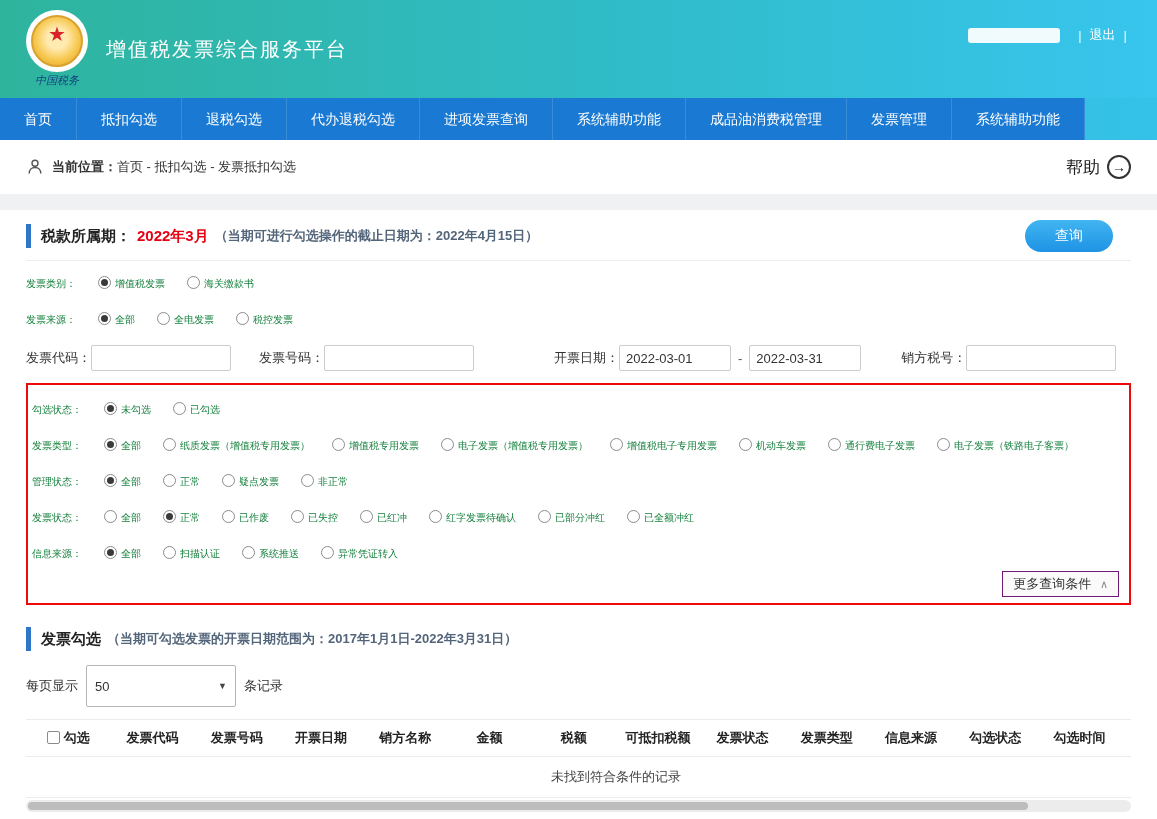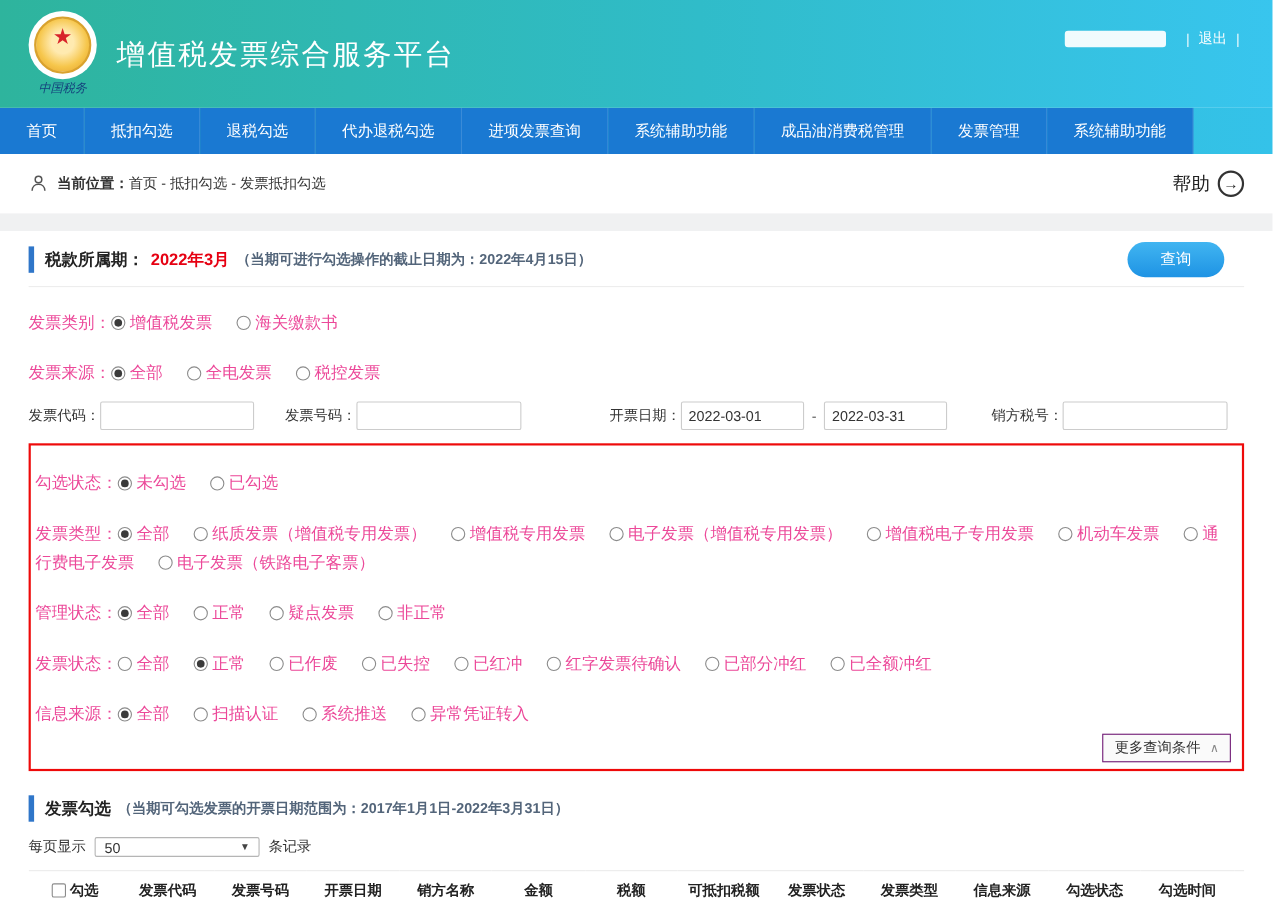--- a/index.html
+++ b/index.html
@@ -11,21 +11,21 @@
     display: flex; align-items: center; padding: 0 18px; position: relative; }
   .logo-wrap { width: 78px; display: flex; flex-direction: column; align-items: center; margin-right: 10px; }
   .logo { width: 62px; height: 62px; border-radius: 50%; background: #fff;
     display: flex; align-items: center; justify-content: center; }
   .logo-inner { width: 52px; height: 52px; border-radius: 50%; position: relative;
     background: radial-gradient(circle at 50% 45%, #ffeab0 0 28%, #f6c64b 62%, #e09a28 100%);
     border: 2px solid #d9a22e; }
   .logo-inner .star { position: absolute; left: 0; right: 0; top: 7px; text-align: center;
     color: #d8232a; font-size: 20px; line-height: 20px; }
   .logo-text { font-size: 11px; font-weight: normal; font-style: italic; color: #14407c; margin-top: 1px; }
-  .app-title { font-size: 26px; font-weight: 400; color: #fff; letter-spacing: 2px; }
+  .app-title { font-size: 20px; font-weight: 400; color: #fff; letter-spacing: 2px; }
   .user-area { position: absolute; right: 22px; top: 26px; display: flex; align-items: center;
     color: #fff; font-size: 13px; }
   .user-blur { width: 92px; height: 15px; background: rgba(255,255,255,.93); border-radius: 3px; margin-right: 10px; }
   .user-area .sep { margin: 0 8px; opacity: .9; }
   .logout { cursor: pointer; }
 
   
   .nav { height: 42px; background: linear-gradient(90deg, #2db3a9, #34c2e9); display: flex; text-align: center; }
   .nav-items { display: flex; height: 100%; }
   .nav-item { background: #1a79d2; color: #fff; font-size: 14px; line-height: 42px;
@@ -48,21 +48,21 @@
   .section-head.mt { margin-top: 22px; }
   .section-title { font-size: 15px; font-weight: bold; color: #222; }
   .period-value { color: #e60012; font-weight: bold; font-size: 15px; margin-left: 6px; }
   .section-note { color: #53657a; font-weight: bold; font-size: 13px; margin-left: 6px; }
   .query-btn { position: absolute; right: 18px; top: -4px; border: none; cursor: pointer;
     background: linear-gradient(180deg, #41b5f1, #1e93e4); color: #fff; font-size: 14px;
     border-radius: 16px; padding: 7px 30px; font-family: inherit; }
   .rule { height: 1px; background: #ededed; margin-top: 12px; }
 
   
-  .frow { margin-top: 20px; font-size: 15px; color: #ec4899; line-height: 26px; }
+  .frow { margin-top: 10px; font-size: 10px; color: #15803d; line-height: 26px; }
   .flabel { display: inline-block; min-width: 72px; }
   .opt { margin-right: 22px; cursor: pointer; white-space: normal; }
   .radio { display: inline-block; width: 13px; height: 13px; border: 1px solid #8b8b8b; border-radius: 50%;
     background: #fff; vertical-align: -2px; margin-right: 4px; position: relative; }
   .radio.checked::after { content: ''; position: absolute; left: 2px; top: 2px; width: 7px; height: 7px;
     border-radius: 50%; background: #3a3a3a; }
 
   .code-row { margin-top: 12px; display: flex; align-items: center; font-size: 13px; color: #333; }
   .code-row input { height: 26px; border: 1px solid #ccc; border-radius: 2px; padding: 0 6px;
     font-size: 13px; color: #333; outline: none; font-family: inherit; }
@@ -71,21 +71,21 @@
   .dash { margin: 0 7px; color: #555; }
 
   .highlight { border: 2px solid #ee0a0a; margin-top: 12px; padding: 2px 10px 6px 4px; }
   .more-row { text-align: right; margin-top: 4px; }
   .more-link { display: inline-block; font-size: 13px; color: #333; background: #fafafa;
     border: 1px solid #701a75; padding: 3px 10px; cursor: pointer; }
   .chev { color: #888; margin-left: 5px; font-size: 11px; }
 
   
   .pagesize { margin-top: 14px; display: flex; align-items: center; font-size: 13px; color: #333; }
-  .select { width: 150px; height: 18px; border: 1px solid #b5b5b5; border-radius: 2px; background: #fff;
+  .select { width: 150px; height: 42px; border: 1px solid #b5b5b5; border-radius: 2px; background: #fff;
     display: flex; align-items: center; justify-content: space-between; padding: 0 8px; margin: 0 8px; cursor: pointer; }
   .select .caret { font-size: 9px; color: #444; }
 
   .table-wrap { margin-top: 12px; width: 1105px; overflow: hidden; }
   table { border-collapse: collapse; width: 1180px; table-layout: fixed; }
   thead tr { border-top: 1px solid #ececec; border-bottom: 1px solid #ececec; }
   th { font-size: 13px; color: #222; font-weight: bold; text-align: center; padding: 9px 4px; white-space: nowrap; overflow: hidden; }
   .checkbox { display: inline-block; width: 13px; height: 13px; border: 1px solid #8b8b8b; border-radius: 2px;
     background: #fff; vertical-align: -2px; margin-right: 4px; cursor: pointer; }
   .empty-row td { text-align: center; font-size: 13px; color: #444; padding: 11px 0; border-bottom: 1px solid #ececec; }

